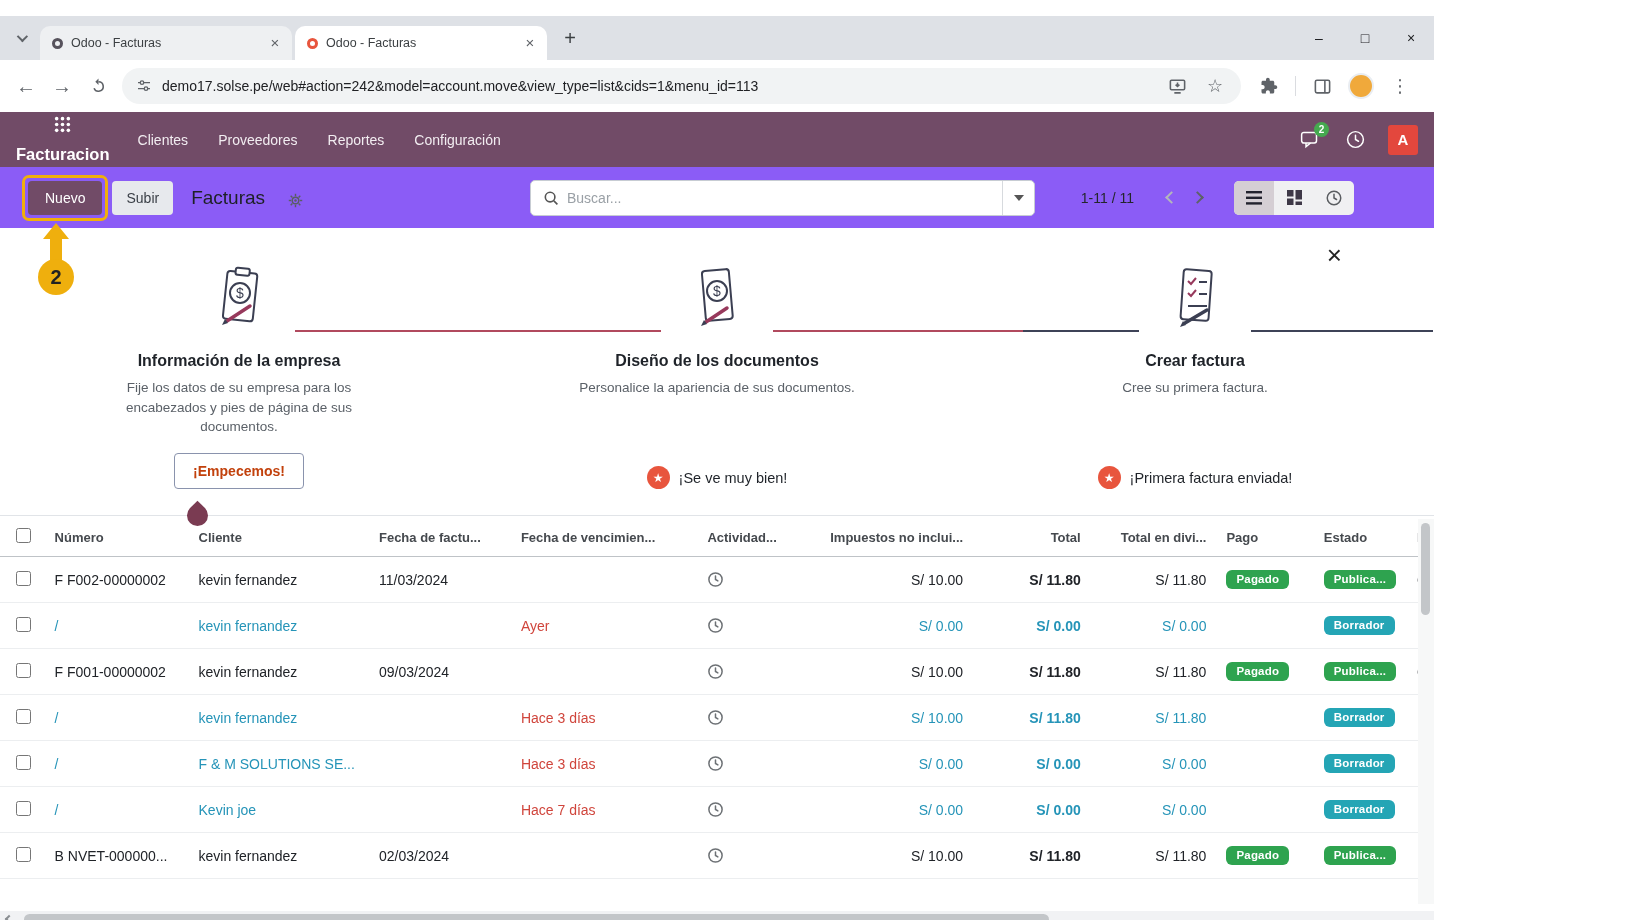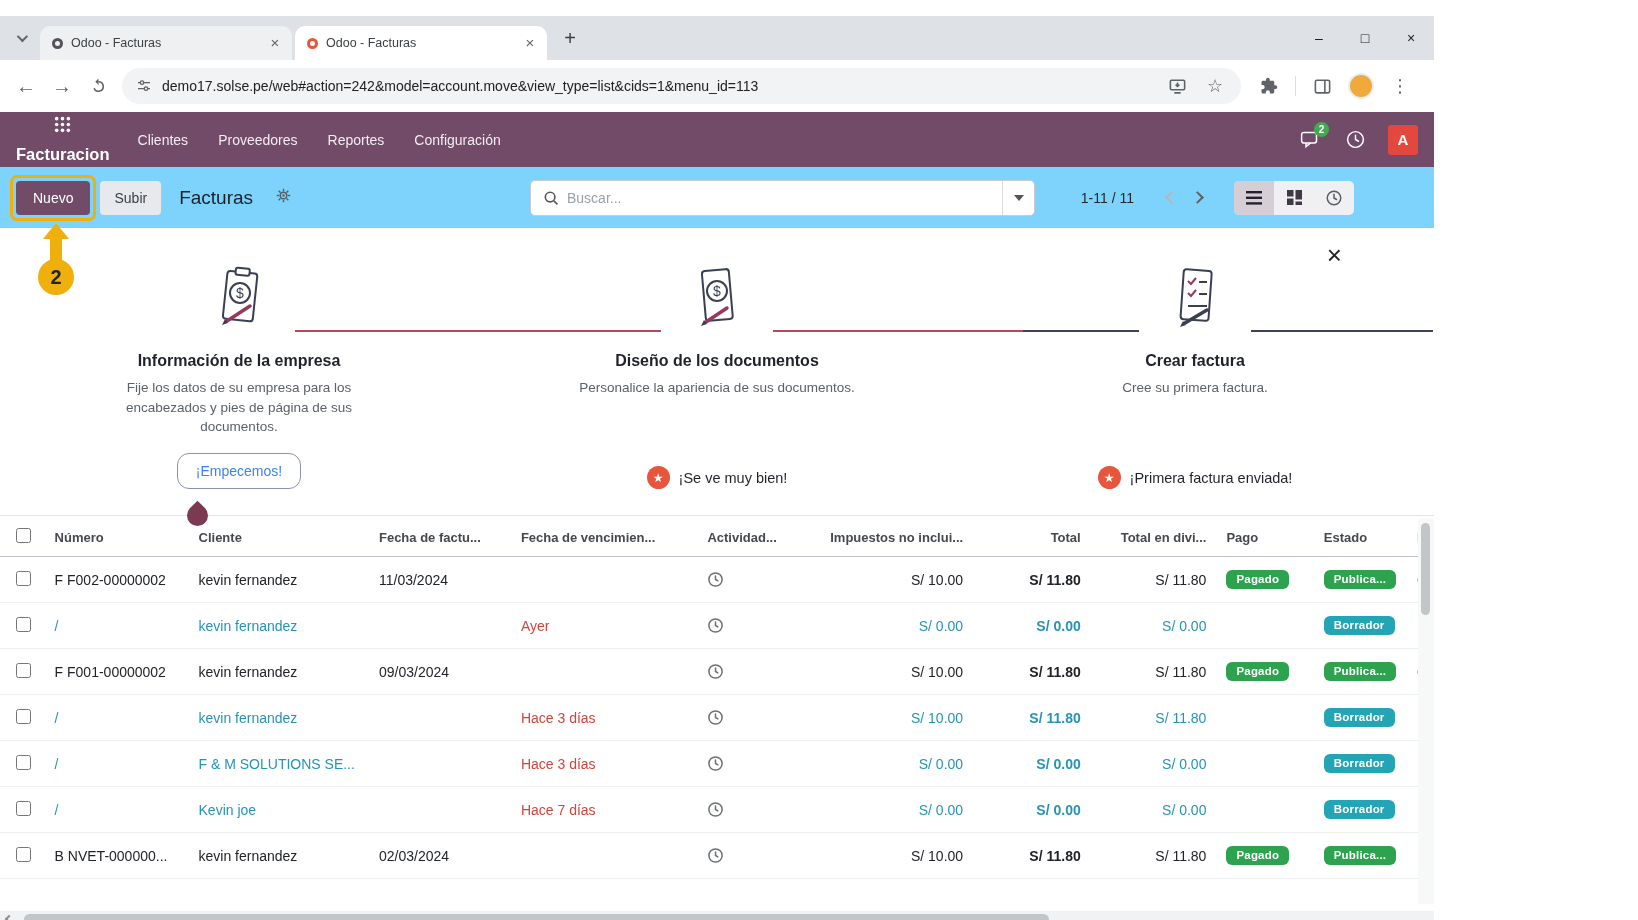--- a/index.html
+++ b/index.html
@@ -43,27 +43,27 @@
   .odoo-brand { display:flex; align-items:center; gap:12px; margin-right:28px;flex-direction:column; }
   .odoo-brand .name { font-size:16.5px; font-weight:700; }
   .odoo-menus { display:flex; gap:30px; font-size:14px; color:#f2edf1; }
   .odoo-menus span { cursor:pointer; }
   .odoo-right { margin-left:auto; display:flex; align-items:center; gap:20px; }
   .systray-icon { position:relative; display:flex; align-items:center; justify-content:center; width:26px; height:26px; }
   .count-badge { position:absolute; top:-5px; right:-7px; min-width:15px; height:15px; border-radius:8px; background:var(--count-badge); color:#fff; font-size:10px; font-weight:700; display:flex; align-items:center; justify-content:center; padding:0 3px; }
   .odoo-avatar { width:30px; height:30px; border-radius:3px; background:var(--avatar-red); color:#fff; font-size:15px; font-weight:700; display:flex; align-items:center; justify-content:center; }
 
   
-  .control-panel { height:61px; background:#7dd3fc; display:flex; align-items:center; padding:0 16px; position:relative; }
+  .control-panel { height:61px; background:#8b5cf6; display:flex; align-items:center; padding:0 28px; position:relative; }
   .nuevo-wrap { position:relative; }
   .btn { font-family:inherit; border:none; cursor:pointer; }
   .btn-new { background:var(--accent); color:#fff; font-size:14px; font-weight:500; padding:9px 17px; border-radius:4px; }
   .nuevo-highlight { position:absolute; left:-6px; top:-6px; right:-6px; bottom:-6px; border:3px solid var(--highlight); border-radius:7px; pointer-events:none; }
   .btn-upload { background:#e7e9ed; color:#3a3f47; font-size:14px; font-weight:500; padding:9px 14px; border-radius:4px; margin-left:10px; }
-  .cp-title { font-size:19px; color:#1d2025; margin-left:18px; display:flex; align-items:flex-start; gap:22px; }
+  .cp-title { font-size:19px; color:#1d2025; margin-left:18px; display:flex; align-items:flex-end; gap:22px; }
   .search-box { position:absolute; left:530px; top:13px; width:505px; height:36px; border:1px solid #c7ccd3; border-radius:5px; display:flex; align-items:center; background:#fff; overflow:hidden; }
   .search-box .mag { margin:0 8px 0 12px; display:flex; }
   .search-input { flex:1; border:none; outline:none; font-size:14px; color:#333; font-family:inherit; min-width:0; }
   .search-input::placeholder { color:#9aa0a6; }
   .search-toggle { width:32px; height:100%; border-left:1px solid #d7dade; display:flex; align-items:center; justify-content:center; cursor:pointer; }
   .caret-down { width:0; height:0; border-left:5px solid transparent; border-right:5px solid transparent; border-top:6px solid #555; }
   .cp-right { position:absolute; right:80px; top:0; height:100%; display:flex; align-items:center; }
   .pager-text { font-size:14px; color:#23262b; margin-right:24px; }
   .pager-btn { width:26px; height:30px; display:flex; align-items:center; justify-content:center; cursor:pointer; }
   .pager-btn .chev { width:9px; height:9px; }
@@ -78,21 +78,21 @@
   .ob-close { position:absolute; top:14px; right:92px; font-size:26px; line-height:1; color:#242424; cursor:pointer; z-index:5; }
   .ob-line { position:absolute; top:102px; height:2px; z-index:1; }
   .ob-line.seg1 { left:205px; width:818px; background:#b14a5e; }
   .ob-line.seg2 { left:1023px; width:410px; background:#3e4357; }
   .ob-steps { display:flex; height:100%; padding-top:32px; position:relative; z-index:2; }
   .ob-step { flex:1; display:flex; flex-direction:column; align-items:center; }
   .ob-icon { width:112px; height:78px; display:flex; align-items:center; justify-content:center; background:#fff; }
   .ob-title { margin-top:14px; font-size:16px; font-weight:700; color:#1f2329; }
   .ob-desc { margin-top:8px; font-size:13.5px; color:#5b6168; text-align:center; max-width:276px; line-height:1.45; }
   .ob-action { margin-top:auto; margin-bottom:26px; }
-  .ob-btn { background:#fff; border:1px solid #8a93ad; border-radius:12px; padding:9px 18px; font-size:14px; color:#3b82f6; font-family:inherit; cursor:pointer; }
+  .ob-btn { background:#fff; border:1px solid #8a93ad; border-radius:4px; padding:9px 18px; font-size:14px; color:#c2410c; font-family:inherit; cursor:pointer;font-weight:bold; }
   .ob-done { display:flex; align-items:center; gap:9px; font-size:14.5px; color:#1f2329; }
   .ob-star { width:23px; height:23px; border-radius:50%; background:var(--done-star); color:#fff; font-size:12px; display:flex; align-items:center; justify-content:center; }
 
   
   .table-wrap { width:1622px; position:relative; }
   table { width:100%; border-collapse:collapse; table-layout:fixed; }
   th { text-align:left; font-size:13px; color:#45494e; font-weight:600; padding:12px 10px 10px; border-bottom:1px solid #bfc3c7; white-space:nowrap; overflow:hidden; cursor:pointer; background:#fff; }
   td { padding:13px 10px; font-size:14px; color:#202328; border-bottom:1px solid #eceef0; white-space:nowrap; overflow:hidden; }
   th:first-child, td:first-child { padding-left:16px; }
   .num { text-align:right; }

